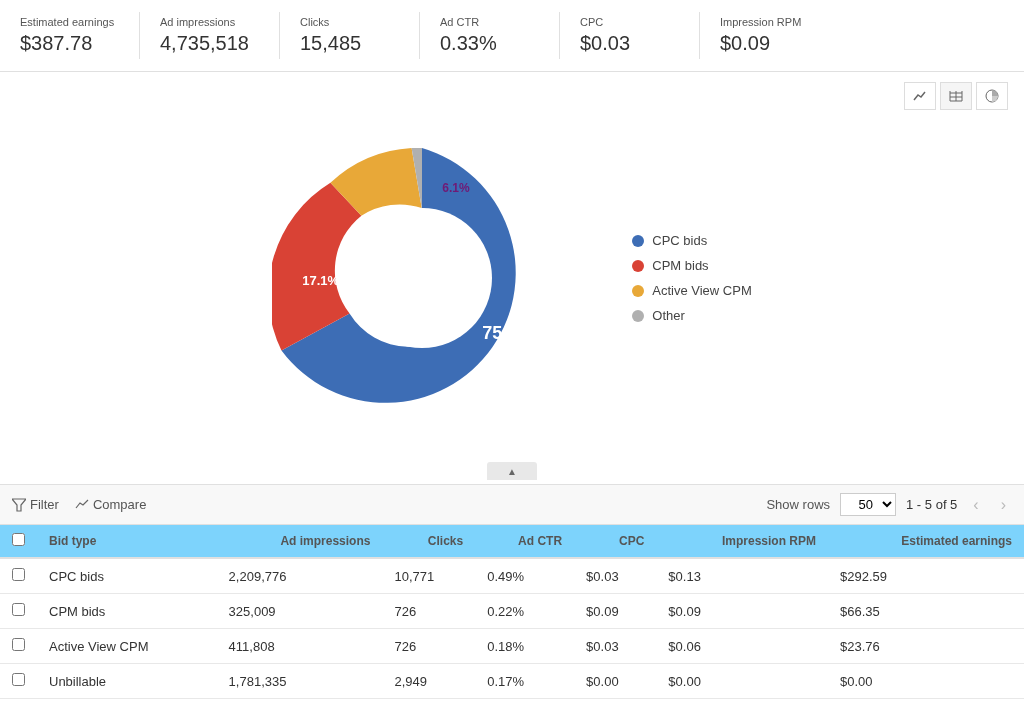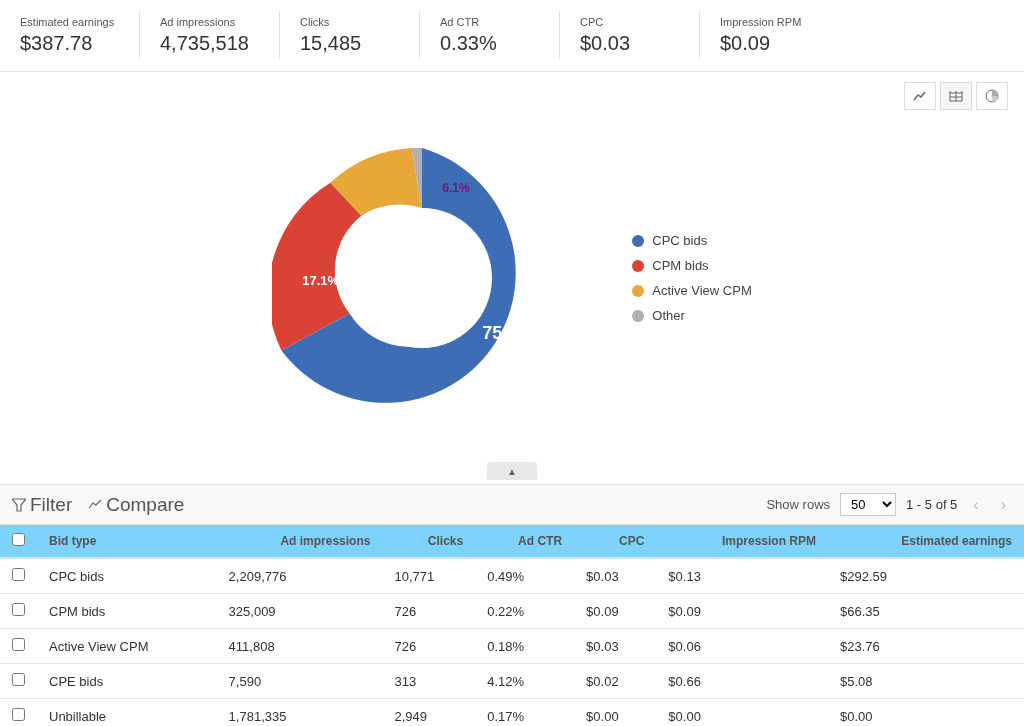--- a/index.html
+++ b/index.html
@@ -92,25 +92,26 @@
       gap: 16px;
     }
     .table-toolbar-left { display: flex; align-items: center; gap: 16px; }
     .table-toolbar-right {
       margin-left: auto;
       display: flex; align-items: center; gap: 10px; font-size: 13px; color: #555;
     }
     .toolbar-btn {
       display: flex; align-items: center; gap: 4px;
       background: none; border: none; cursor: pointer;
-      font-size: 19px; color: #555;
+      font-size: 13px; color: #555;
     }
     .rows-select {
       border: 1px solid #ccc; padding: 2px 6px; font-size: 13px;
       background: #fff;
+      text-align: right;
     }
     .page-info { font-size: 13px; color: #333; }
     .page-btn {
       background: none; border: none; cursor: pointer;
       font-size: 16px; color: #555; padding: 2px 6px;
     }
     .page-btn:disabled { color: #bbb; cursor: default; }
 
     
     table {
@@ -308,30 +309,20 @@
     <td>Active View CPM</td>
     <td>411,808</td>
     <td>726</td>
     <td>0.18%</td>
     <td>$0.03</td>
     <td>$0.06</td>
     <td>$23.76</td>
   </tr>
         <tr>
     <td><input type="checkbox" style=""></td>
-    <td>CPE bids</td>
-    <td>7,590</td>
-    <td>313</td>
-    <td>4.12%</td>
-    <td>$0.02</td>
-    <td>$0.66</td>
-    <td>$5.08</td>
-  </tr>
-        <tr>
-    <td><input type="checkbox" style=""></td>
     <td>Unbillable</td>
     <td>1,781,335</td>
     <td>2,949</td>
     <td>0.17%</td>
     <td>$0.00</td>
     <td>$0.00</td>
     <td>$0.00</td>
   </tr>
       </tbody>
   </table>

